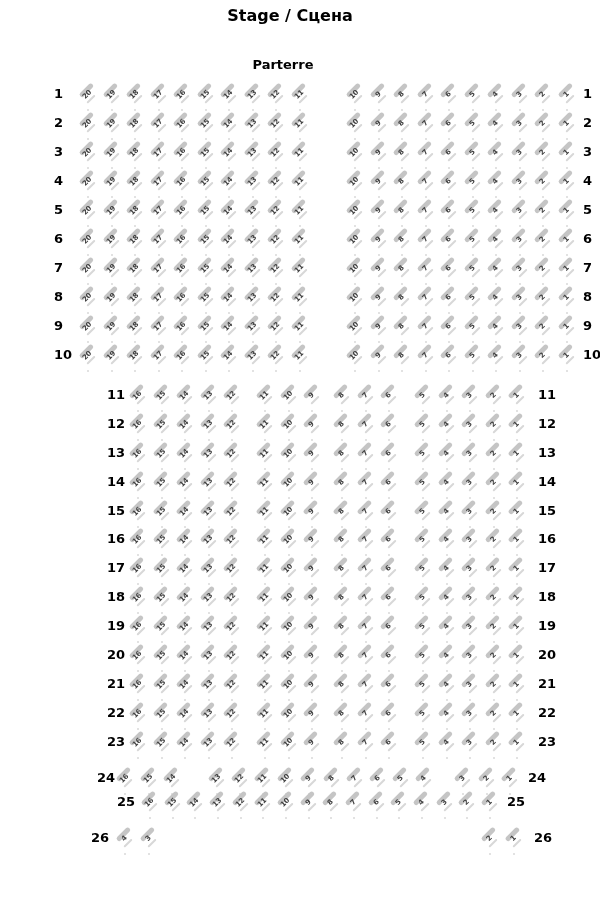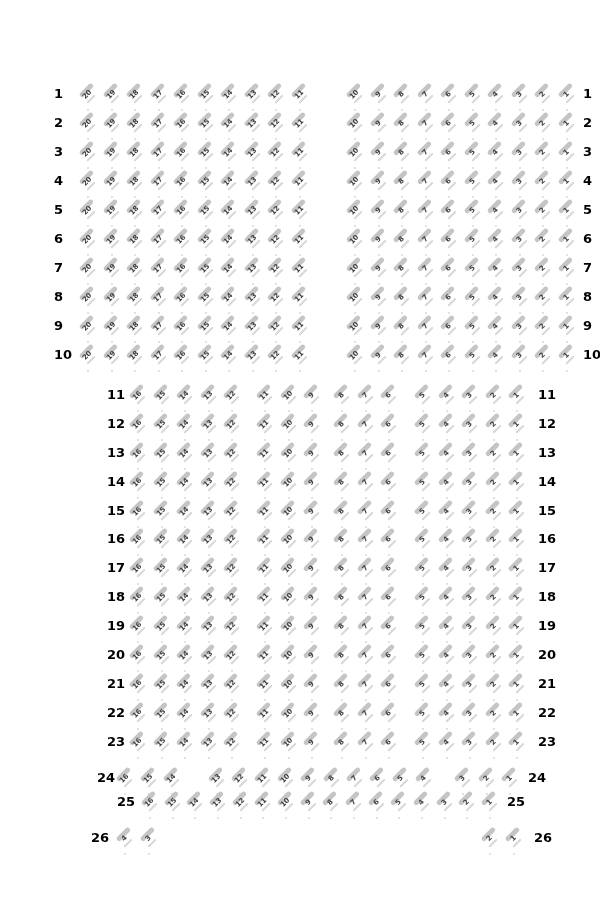--- a/index.html
+++ b/index.html
@@ -46,20 +46,22 @@
   }
   .seat-dot{
     position:absolute;left:10px;top:26px;width:2px;height:2px;border-radius:50%;
     background:var(--seat-dot,#d9d9d9);
   }
 </style>
 </head>
 <body style="--bg: #ffffff; --label: #000000; --seat-num: #414141; --seat-back: #c5c5c5; --seat-front: #d8d8d8; --seat-dot: #d9d9d9;">
 
 <div id="seatmap">
+  <div class="stage-title">Stage / Сцена</div>
+  <div class="section-title">Parterre</div>
 <div class="row-label" style="left: 54px; top: 95px;">1</div>
     <div class="row-label" style="left: 583px; top: 95px;">1</div>
     <div class="seat" style="left: 88px; top: 95px;">
       <div class="seat-inner">
         <div class="seat-back"></div>
         <div class="seat-num">20</div>
         <div class="seat-front"></div>
       </div>
       <div class="seat-dot"></div>
     </div>

